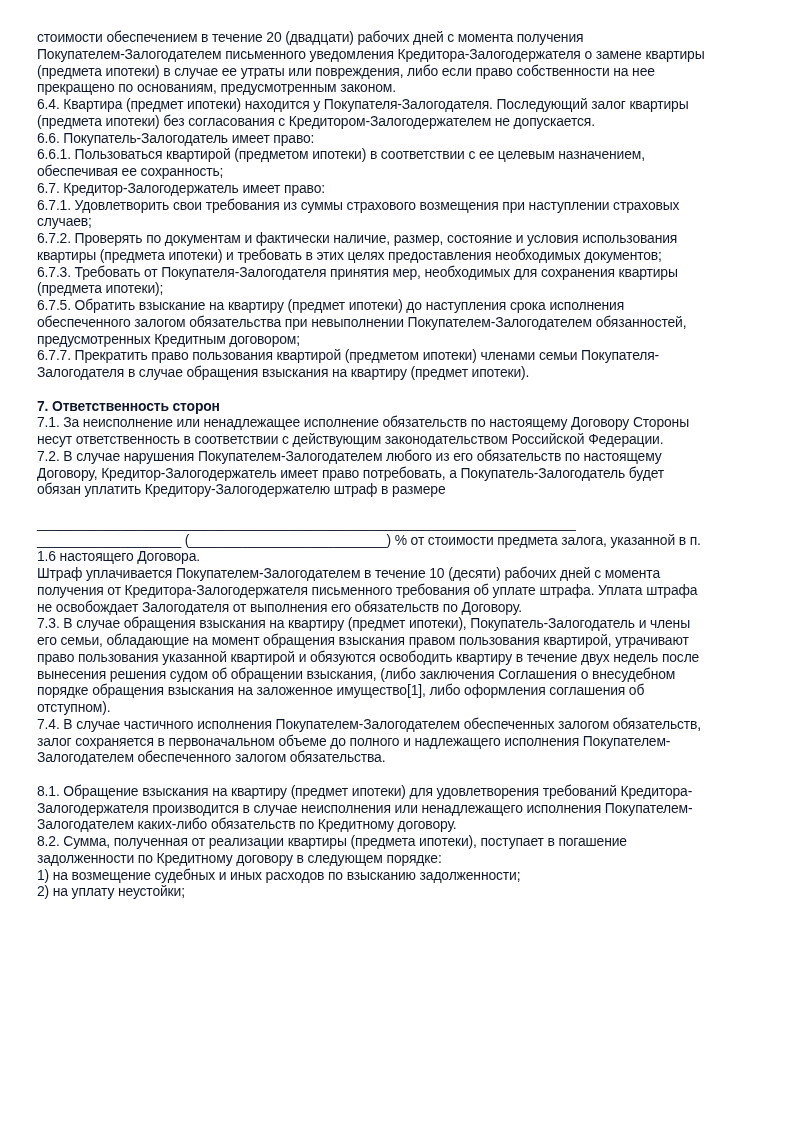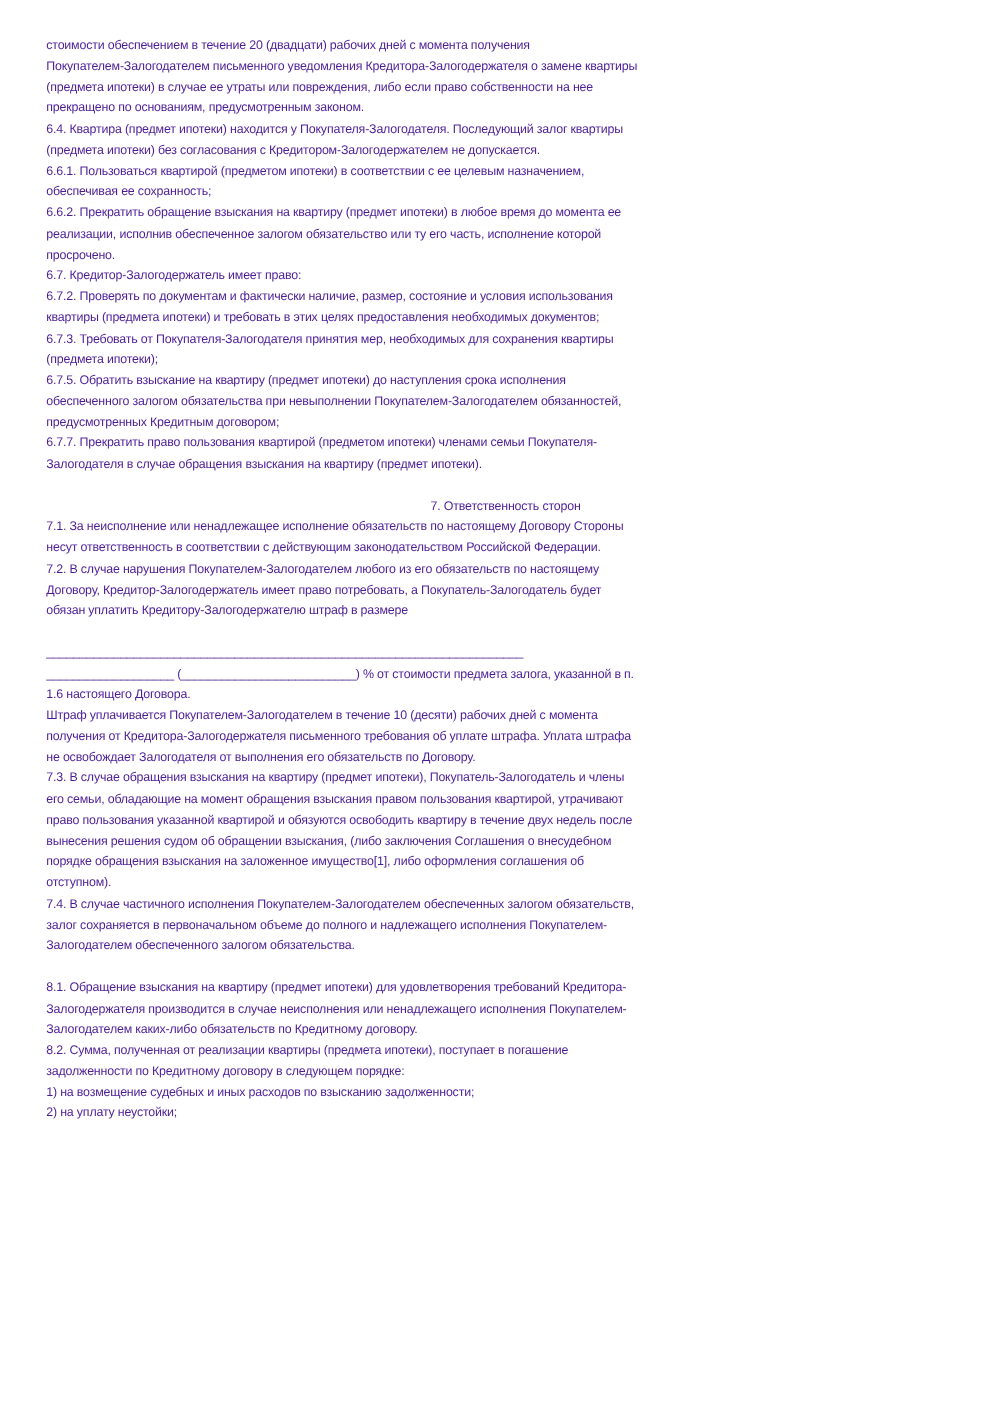--- a/index.html
+++ b/index.html
@@ -1,53 +1,55 @@
 <!DOCTYPE html>
 <html><head>
 <meta charset="utf-8">
 <style>
   html, body { margin: 0; padding: 0; background: #ffffff; }
   body { width: 793px; height: 1122px; overflow: hidden; position: relative; }
   .page {
     position: absolute; left: 37px; top: 29px; width: 740px;
     font-family: "Liberation Sans", sans-serif;
-    font-size: 10px; line-height: 16.75px; color: #4c1d95;
+    font-size: 14px; line-height: 16.75px; color: #0f172a;
   }
   .line {
     display: block; white-space: pre; height: 16.75px;
     transform-origin: left center; letter-spacing: -0.15px;
   }
-  .heading { font-weight: normal; text-align: center; }
+  .heading { font-weight: bold; }
   .gap { height: 16.75px; }
 </style>
 </head>
 <body>
 
 <div class="page" id="page">
     <div class="block para">
       <span class="line" style="transform: scaleX(0.9932);">стоимости обеспечением в течение 20 (двадцати) рабочих дней с момента получения</span>
       <span class="line" style="transform: scaleX(0.9932);">Покупателем-Залогодателем письменного уведомления Кредитора-Залогодержателя о замене квартиры</span>
       <span class="line" style="transform: scaleX(0.9932);">(предмета ипотеки) в случае ее утраты или повреждения, либо если право собственности на нее</span>
       <span class="line" style="transform: scaleX(0.9932);">прекращено по основаниям, предусмотренным законом.</span>
     </div>
     <div class="block para">
       <span class="line" style="transform: scaleX(0.9932);">6.4. Квартира (предмет ипотеки) находится у Покупателя-Залогодателя. Последующий залог квартиры</span>
       <span class="line" style="transform: scaleX(0.9932);">(предмета ипотеки) без согласования с Кредитором-Залогодержателем не допускается.</span>
     </div>
     <div class="block para">
+      <span class="line" style="transform: scaleX(0.9932);">6.6. Покупатель-Залогодатель имеет право:</span>
+    </div>
+    <div class="block para">
       <span class="line" style="transform: scaleX(0.9932);">6.6.1. Пользоваться квартирой (предметом ипотеки) в соответствии с ее целевым назначением,</span>
       <span class="line" style="transform: scaleX(0.9932);">обеспечивая ее сохранность;</span>
     </div>
     <div class="block para">
-      <span class="line" style="transform: scaleX(0.9932);">6.6.2. Прекратить обращение взыскания на квартиру (предмет ипотеки) в любое время до момента ее</span>
-      <span class="line" style="transform: scaleX(0.9932);">реализации, исполнив обеспеченное залогом обязательство или ту его часть, исполнение которой</span>
-      <span class="line" style="transform: scaleX(0.9932);">просрочено.</span>
+      <span class="line" style="transform: scaleX(0.9932);">6.7. Кредитор-Залогодержатель имеет право:</span>
     </div>
     <div class="block para">
-      <span class="line" style="transform: scaleX(0.9932);">6.7. Кредитор-Залогодержатель имеет право:</span>
+      <span class="line" style="transform: scaleX(0.9932);">6.7.1. Удовлетворить свои требования из суммы страхового возмещения при наступлении страховых</span>
+      <span class="line" style="transform: scaleX(0.9932);">случаев;</span>
     </div>
     <div class="block para">
       <span class="line" style="transform: scaleX(0.9932);">6.7.2. Проверять по документам и фактически наличие, размер, состояние и условия использования</span>
       <span class="line" style="transform: scaleX(0.9932);">квартиры (предмета ипотеки) и требовать в этих целях предоставления необходимых документов;</span>
     </div>
     <div class="block para">
       <span class="line" style="transform: scaleX(0.9932);">6.7.3. Требовать от Покупателя-Залогодателя принятия мер, необходимых для сохранения квартиры</span>
       <span class="line" style="transform: scaleX(0.9932);">(предмета ипотеки);</span>
     </div>
     <div class="block para">

